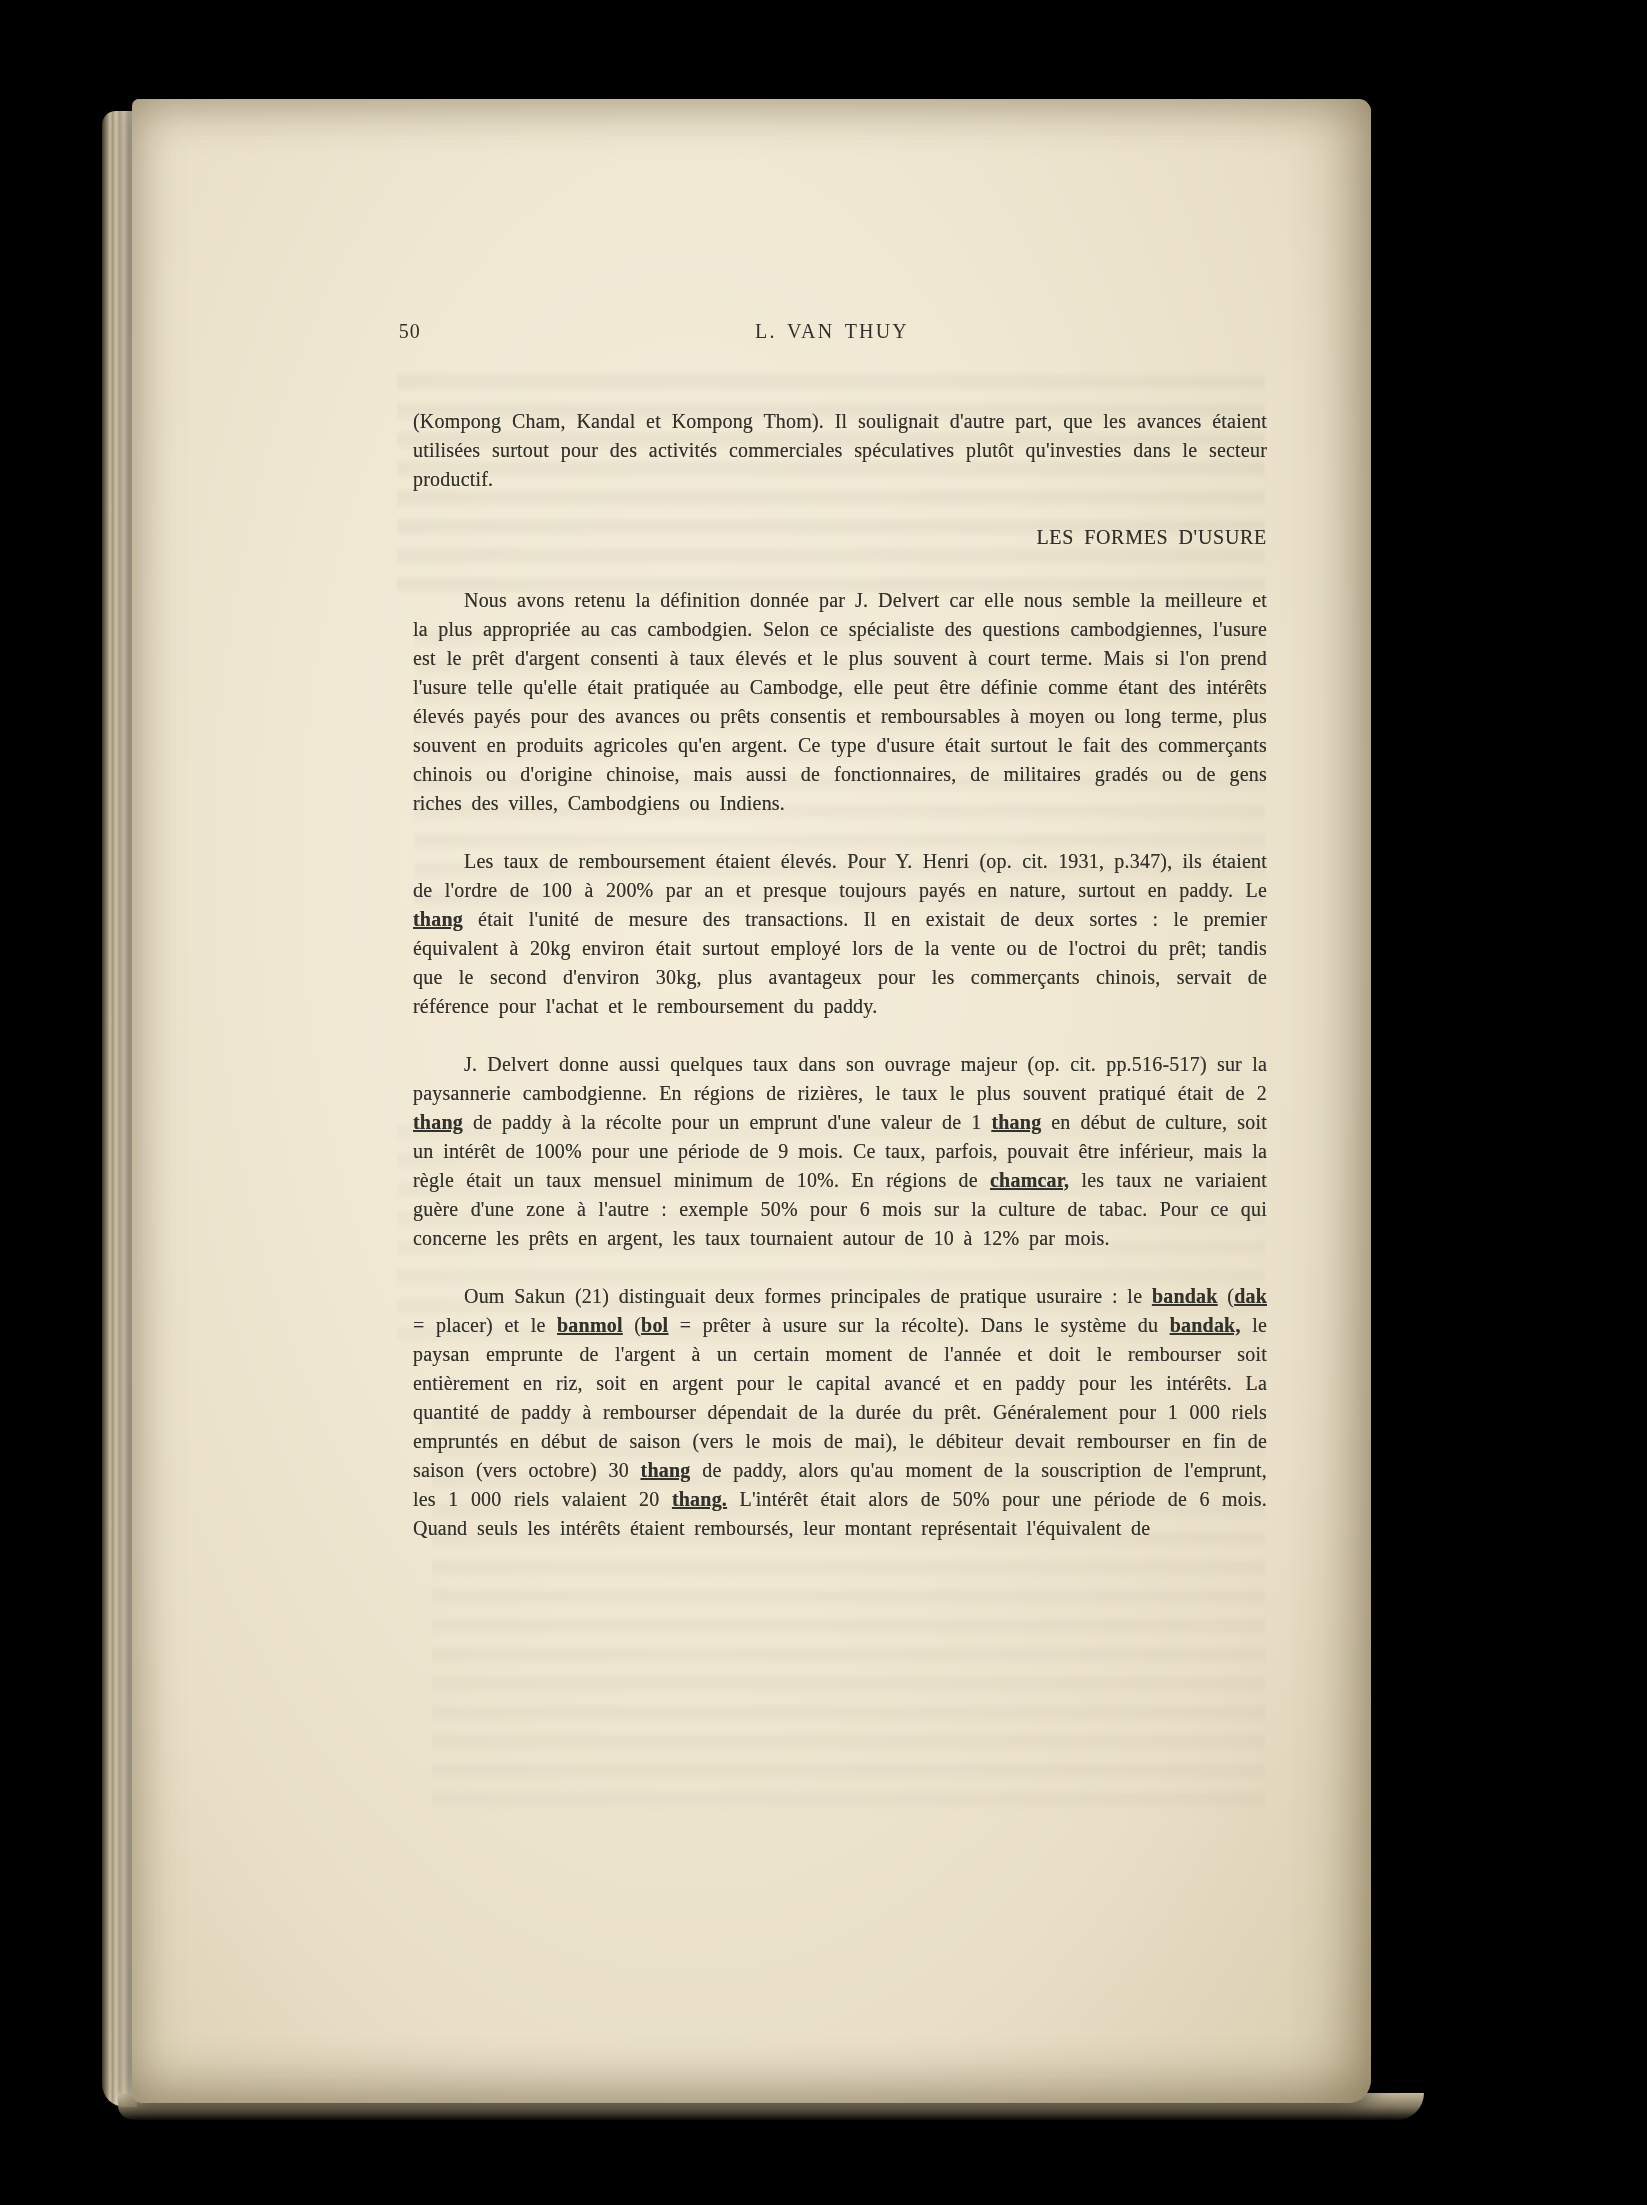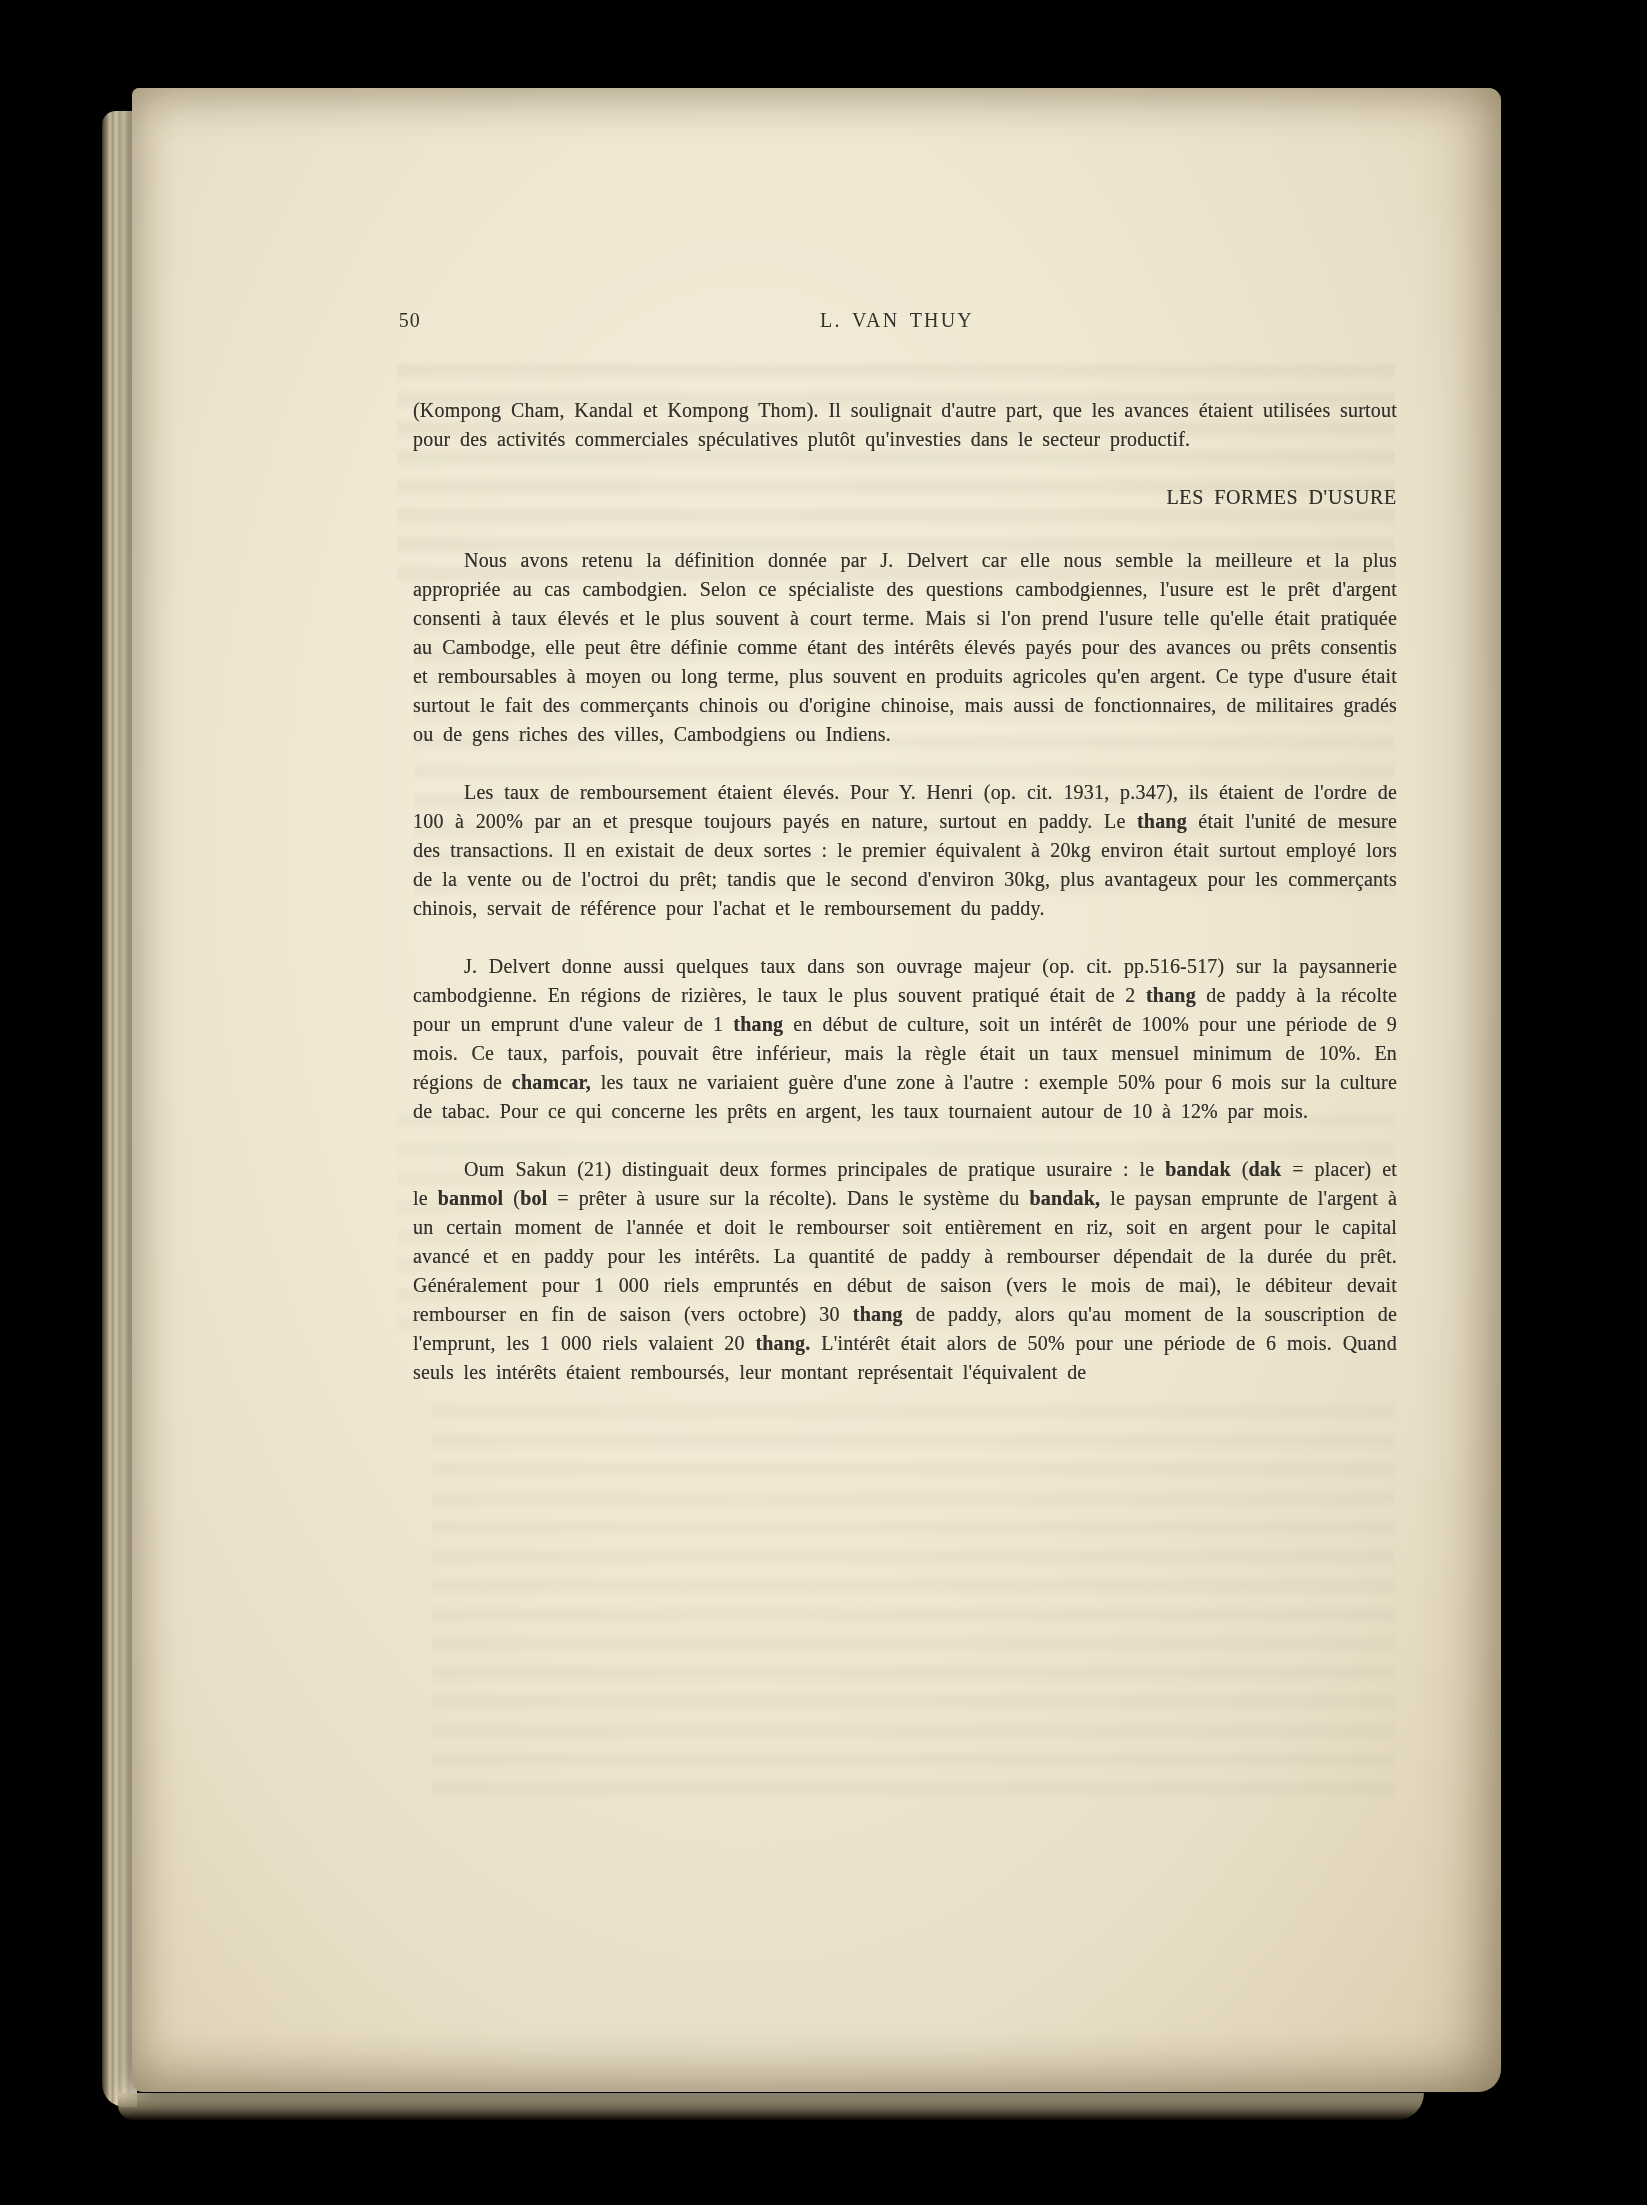--- a/index.html
+++ b/index.html
@@ -38,22 +38,22 @@
     height: 26.5px;
     border-radius: 0 0 35px 19.4px;
     background: linear-gradient(180deg,
       #d8cdb1 0px, #b6aa8c 7px, #8c8166 14px, #4a4335 21px, #14110c 26.5px);
     opacity: 0.9;
   }
 
   .book-page {
     position: absolute;
     left: 132px;
-    top: 88px;
-    width: 1369px;
+    top: 99px;
+    width: 1239px;
     height: 2004px;
     background: radial-gradient(ellipse at 45% 38%,
       #f4edda 0%, #f0e8d3 40%, #e9dfc8 70%, #dcd1b4 92%, #cfc3a4 100%);
     border-radius: 7px 12.4px 23px 10.6px;
     box-shadow:
       inset -26.5px 0 53px rgba(92, 76, 48, 0.30),
       inset 0 -23px 44px rgba(92, 76, 48, 0.24),
       inset 0 17.6px 35px rgba(120, 105, 75, 0.16),
       inset 19.4px 0 40px rgba(120, 105, 75, 0.13),
       0 0 26.5px rgba(0, 0, 0, 0.65);
@@ -127,21 +127,21 @@
     text-align: left;
     letter-spacing: 0.4px;
   }
   .subheading {
     font-size: 20px;
     font-weight: normal;
     margin: 12px 0 34px 0;
     text-align: right;
     letter-spacing: 0.7px;
   }
-  .bold { font-weight: bold; }
+  .bold { font-weight: bold; text-decoration: underline; }
 </style>
 </head>
 <body>
 
 <div class="stack-left"></div>
 <div class="stack-bottom"></div>
 
 <div class="book-page">
   <div class="bleed b1"></div>
   <div class="bleed b2"></div>

